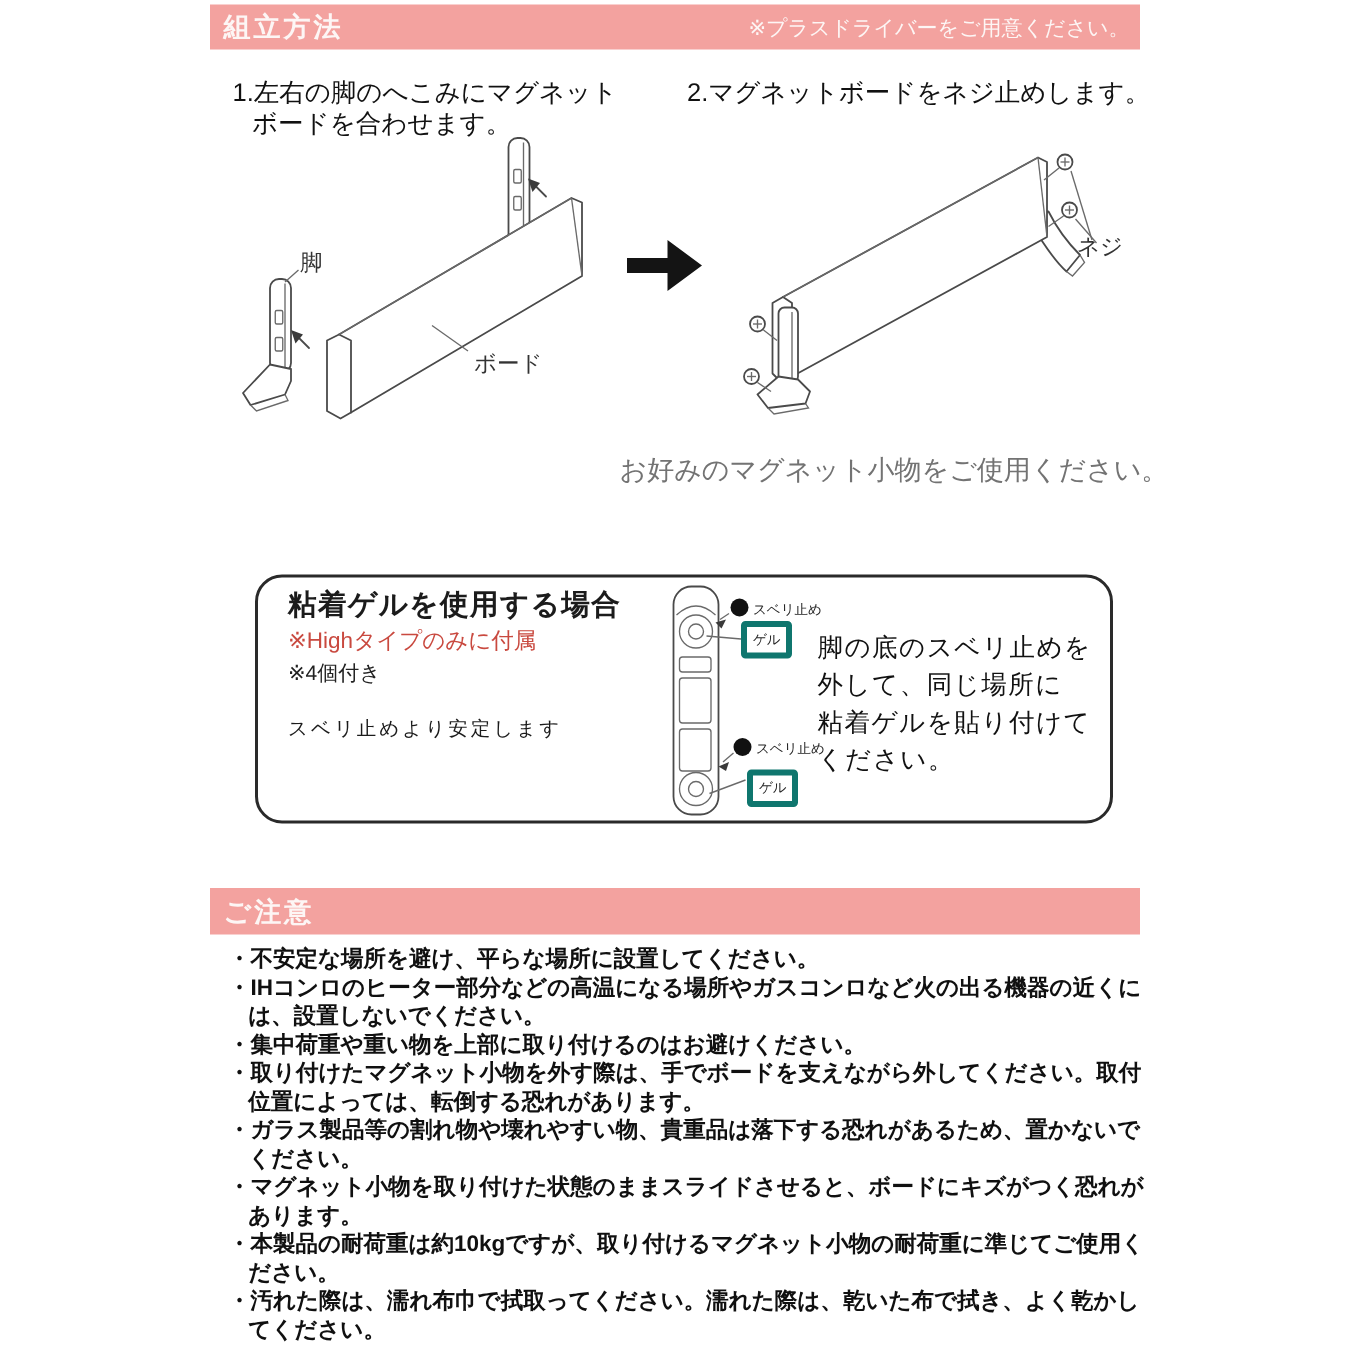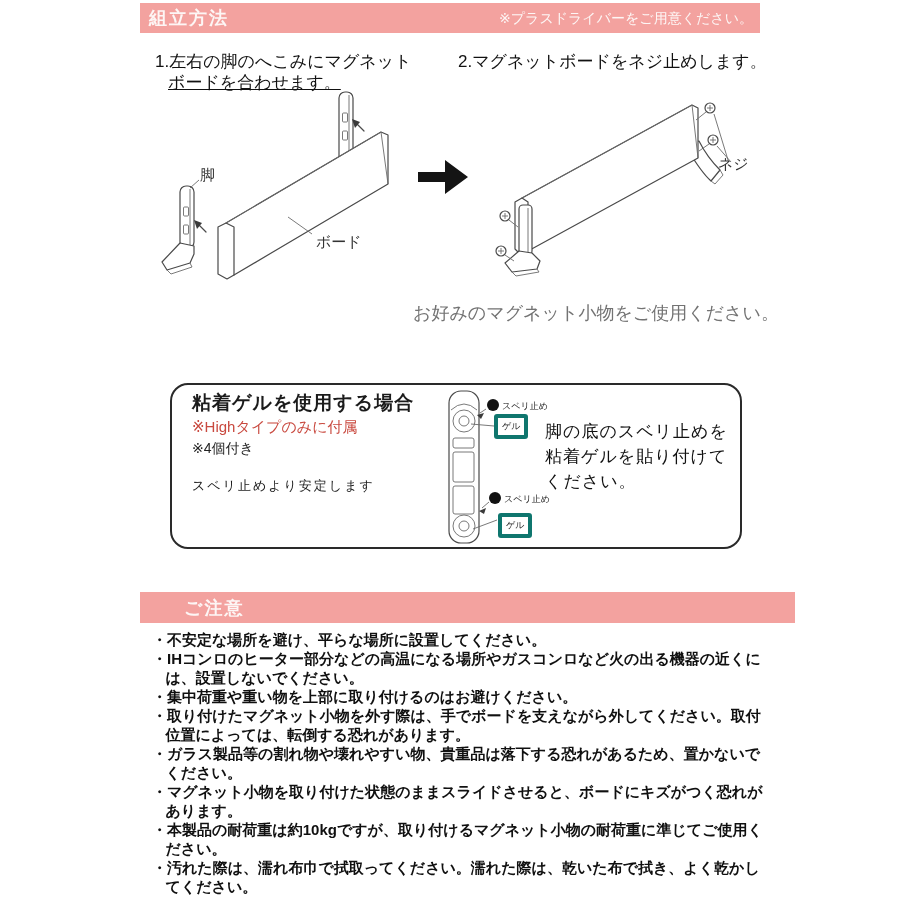--- a/index.html
+++ b/index.html
@@ -17,21 +17,21 @@
   .bar-title{
     font-size:18px;font-weight:bold;color:#fdf6f5;padding-left:9px;
     letter-spacing:2px;
   }
   .bar-note{
     position:absolute;right:7px;top:0;height:30px;line-height:30px;
     font-size:14px;color:#fdf6f5;
   }
   
   .step{font-size:17px;line-height:21px;color:#111;}
-  .step .l2{margin-left:13px;text-decoration:underline;}
+  .step .l2{margin-left:13px;}
   
   .dlabel{font-size:15px;color:#333;}
   .usage-note{font-size:18px;color:#737373;}
   
   .gel-box{
     position:absolute;left:170px;top:383px;width:568px;height:162px;
     border:2px solid #2a2a2a;border-radius:18px;background:#fff;
   }
   .gel-title{position:absolute;left:192px;top:390px;font-size:19px;font-weight:bold;letter-spacing:1px;}
   .gel-red{position:absolute;left:192px;top:418px;font-size:15px;color:#c9493f;}
@@ -192,25 +192,26 @@
     <polygon fill="#3a3a3a" points="39,123 46,120 44,126"></polygon>
     <line class="thin" x1="57" y1="132" x2="33" y2="141"></line>
   </svg>
   <span class="tiny-label" style="left:502px;top:400px;">スベリ止め</span>
   <span class="gel-tag" style="left:494px;top:414px;">ゲル</span>
   <span class="tiny-label" style="left:504px;top:493px;">スベリ止め</span>
   <span class="gel-tag" style="left:498px;top:513px;">ゲル</span>
 
   <div class="gel-side">
     <div>脚の底のスベリ止めを</div>
+    <div>外して、同じ場所に</div>
     <div>粘着ゲルを貼り付けて</div>
     <div>ください。</div>
   </div>
 
-  <div class="bar" style="top:592px;height:31px;padding-left:35px;">
+  <div class="bar" style="top:592px;height:31px;">
     <span class="bar-title">ご注意</span>
   </div>
 
   <div class="caution-list">
     <div class="caution-item">・不安定な場所を避け、平らな場所に設置してください。</div>
     <div class="caution-item">・IHコンロのヒーター部分などの高温になる場所やガスコンロなど火の出る機器の近くには、設置しないでください。</div>
     <div class="caution-item">・集中荷重や重い物を上部に取り付けるのはお避けください。</div>
     <div class="caution-item">・取り付けたマグネット小物を外す際は、手でボードを支えながら外してください。取付位置によっては、転倒する恐れがあります。</div>
     <div class="caution-item">・ガラス製品等の割れ物や壊れやすい物、貴重品は落下する恐れがあるため、置かないでください。</div>
     <div class="caution-item">・マグネット小物を取り付けた状態のままスライドさせると、ボードにキズがつく恐れがあります。</div>

